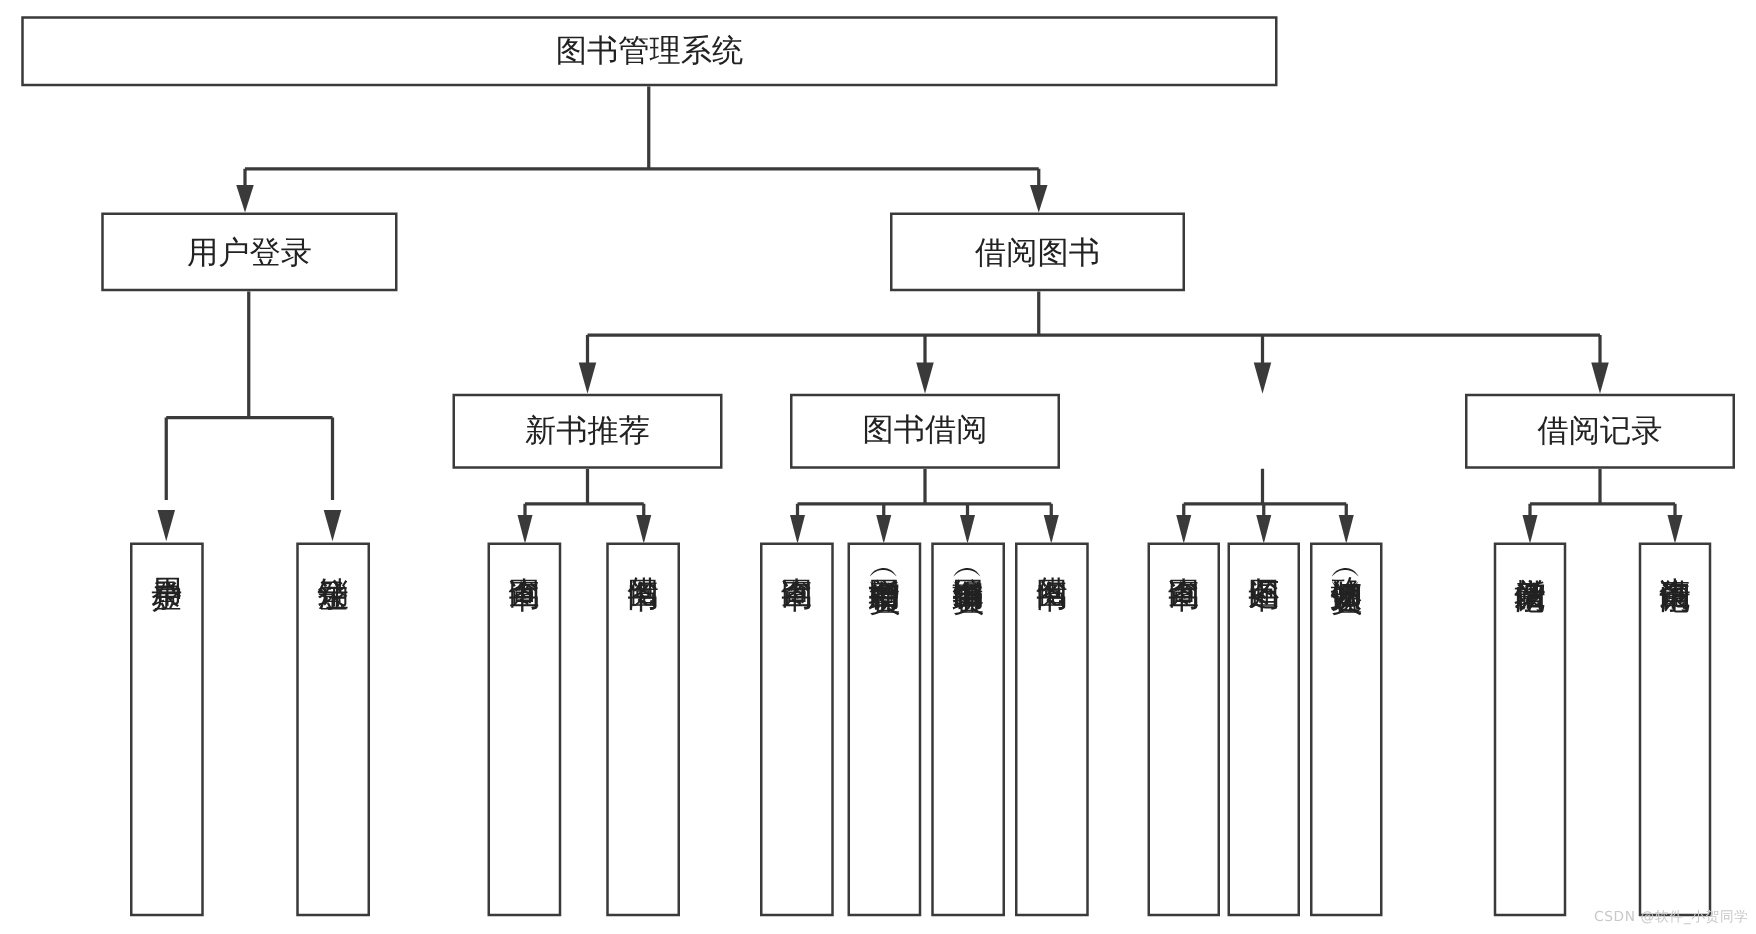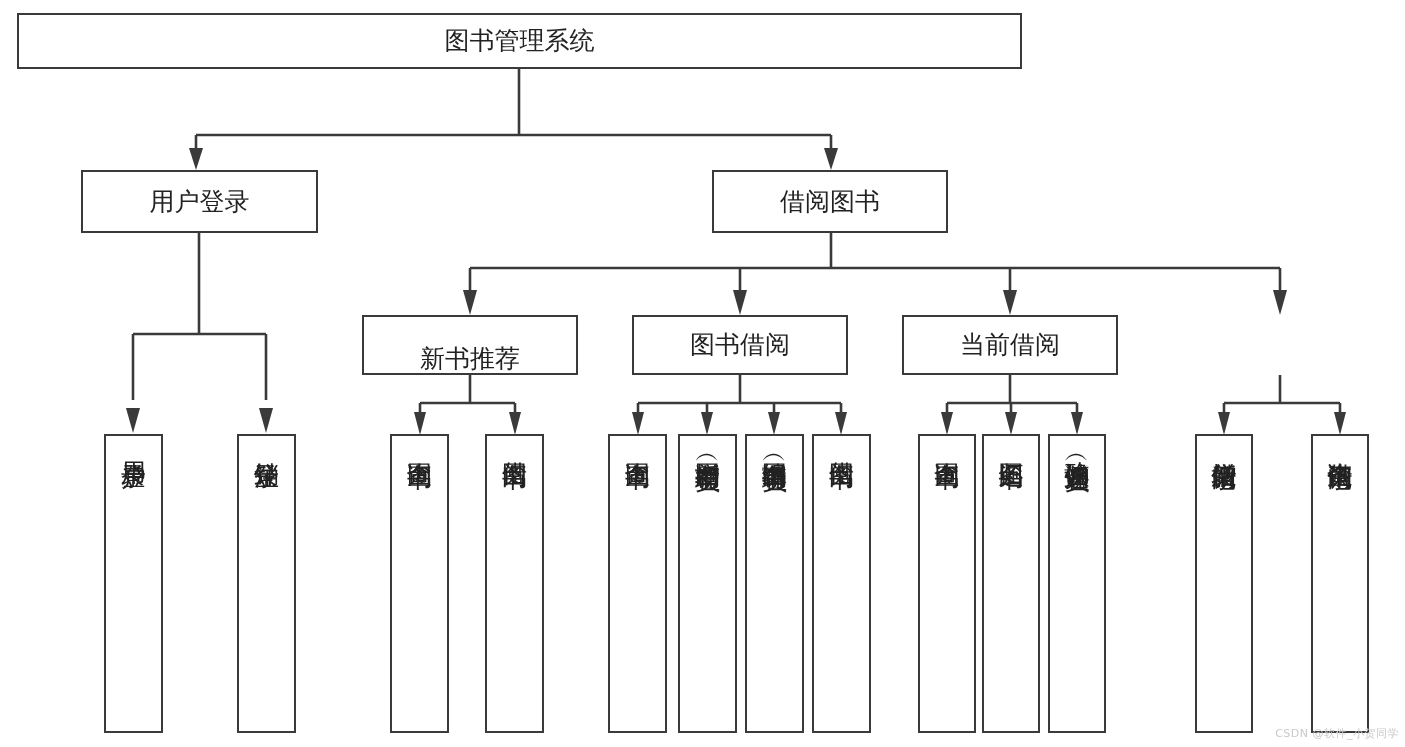--- a/index.html
+++ b/index.html
@@ -160,32 +160,32 @@
   </div>
 
   <div class="node-box node-h" style="left:81px; top:170px; width:237px; height:63px;">
     <span class="node-label">用户登录</span>
   </div>
 
   <div class="node-box node-h" style="left:712px; top:170px; width:236px; height:63px;">
     <span class="node-label">借阅图书</span>
   </div>
 
-  <div class="node-box node-h" style="left:362px; top:315px; width:216px; height:60px;align-items:flex-end;">
+  <div class="node-box node-h" style="left:362px; top:315px; width:216px; height:60px;">
     <span class="node-label">新书推荐</span>
   </div>
 
   <div class="node-box node-h" style="left:632px; top:315px; width:216px; height:60px;font-family:Liberation Serif, serif;">
     <span class="node-label">图书借阅</span>
   </div>
 
-  <div class="node-box node-h" style="left:902px; top:315px; width:216px; height:60px;">
-    <span class="node-label">当前借阅</span>
-  </div>
-
+
+  <div class="node-box node-h" style="left:1172px; top:315px; width:216px; height:60px;">
+    <span class="node-label">借阅记录</span>
+  </div>
 
   <div class="node-box node-v" style="left:104px; top:434px; width:59px; height:299px;">
     <span class="node-label">用户登录</span>
   </div>
 
   <div class="node-box node-v" style="left:237px; top:434px; width:59px; height:299px;">
     <span class="node-label">注销登录</span>
   </div>
 
   <div class="node-box node-v" style="left:390px; top:434px; width:59px; height:299px;">

